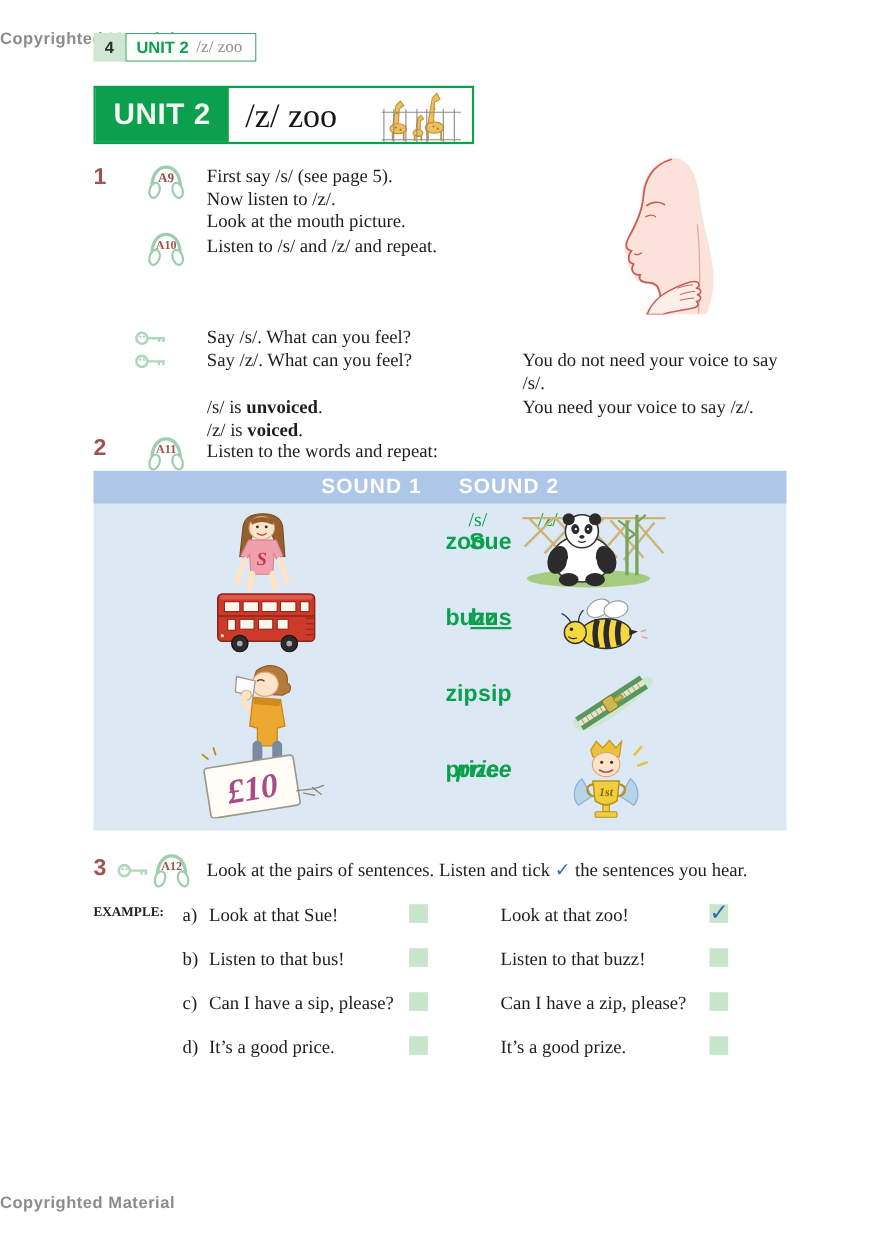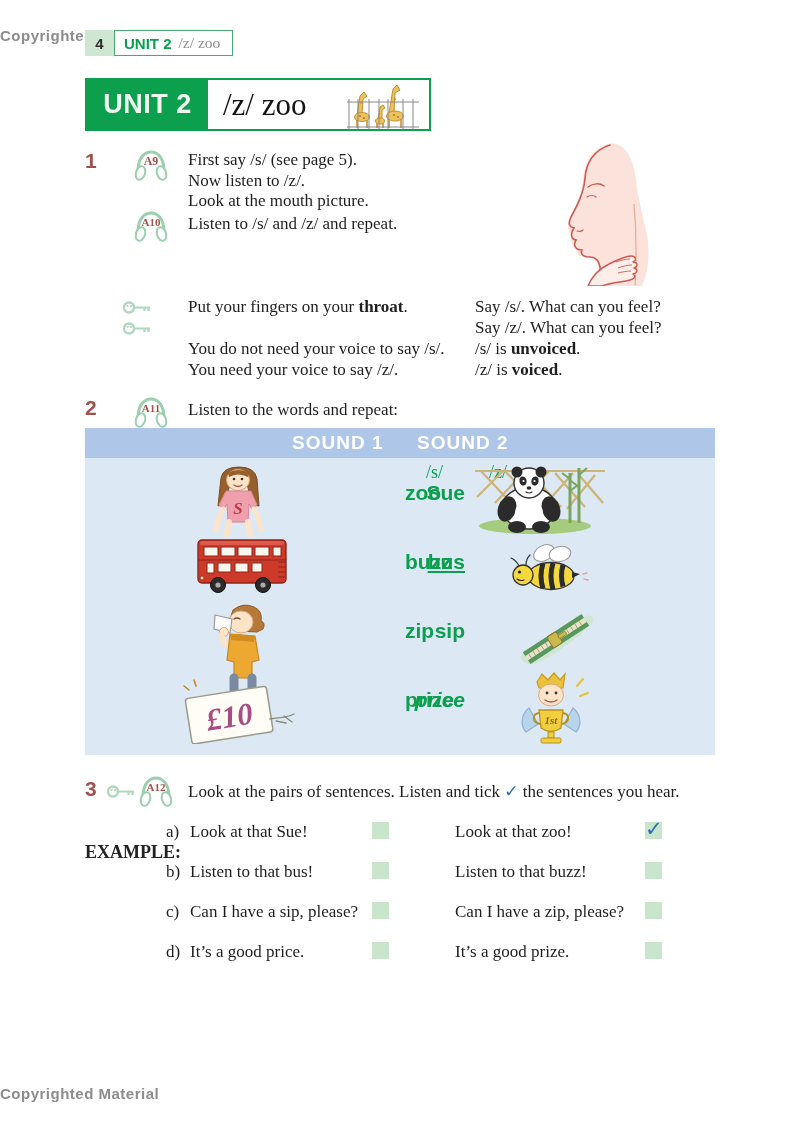--- a/index.html
+++ b/index.html
@@ -69,21 +69,21 @@
   .mp-symbol { position:absolute; color:#0ca04e; font-size:18px; }
   .mp-word {
     position:absolute; color:#0ca04e; font-weight:bold; font-size:21px;
     font-family:"Liberation Sans", sans-serif;
   }
   .w1 { width:120px; left:260px; text-align:right; }
   .w2 { left:320px; }
 
   
   .tick-inline { color:#2b6cb8; font-family:"DejaVu Sans", sans-serif; font-weight:bold; }
-  .ex-label { font-weight:bold; font-size:18px;margin-top:20px; }
+  .ex-label { font-weight:bold; font-size:12px; }
   .ex-letter, .ex-sentence { font-size:17px; color:#1e1e1e; }
   .cb {
     position:absolute; width:17px; height:17px; background:#c9e5cc;
     color:#2b6cb8; font-family:"DejaVu Sans", sans-serif; font-weight:bold;
     font-size:21px; line-height:14px; text-align:center; overflow:visible;
   }
 </style>
 </head>
 <body>
 
@@ -182,21 +182,20 @@
     <path d="M12 7.5 H28 M22.5 7.5 v3.5 M26.5 7.5 v3.5" stroke="#aed7bc" stroke-width="2.2" fill="none"></path>
   </svg>
   <svg class="abs" style="left:122px; top:321px;" width="30" height="15" viewBox="0 0 30 15">
     <circle cx="7" cy="7.5" r="5" fill="none" stroke="#aed7bc" stroke-width="2.4"></circle>
     <circle cx="5.5" cy="6" r="1.1" fill="#aed7bc"></circle>
       <circle cx="9" cy="6" r="1.1" fill="#aed7bc"></circle>
     <path d="M12 7.5 H28 M22.5 7.5 v3.5 M26.5 7.5 v3.5" stroke="#aed7bc" stroke-width="2.2" fill="none"></path>
   </svg>
 
   <div class="abs voicing-grid" style="left:188px; top:296px;">
-    <div><span>Put your fingers on your </span><b>throat</b><span>.</span></div>
     <div>Say /s/. What can you feel?</div>
     <div></div>
     <div>Say /z/. What can you feel?</div>
     <div>You do not need your voice to say /s/.</div>
     <div><span>/s/ is </span><b>unvoiced</b><span>.</span></div>
     <div>You need your voice to say /z/.</div>
     <div><span>/z/ is </span><b>voiced</b><span>.</span></div>
   </div>
 
   <span class="abs section-num" style="left:85px; top:396px;">2</span>

